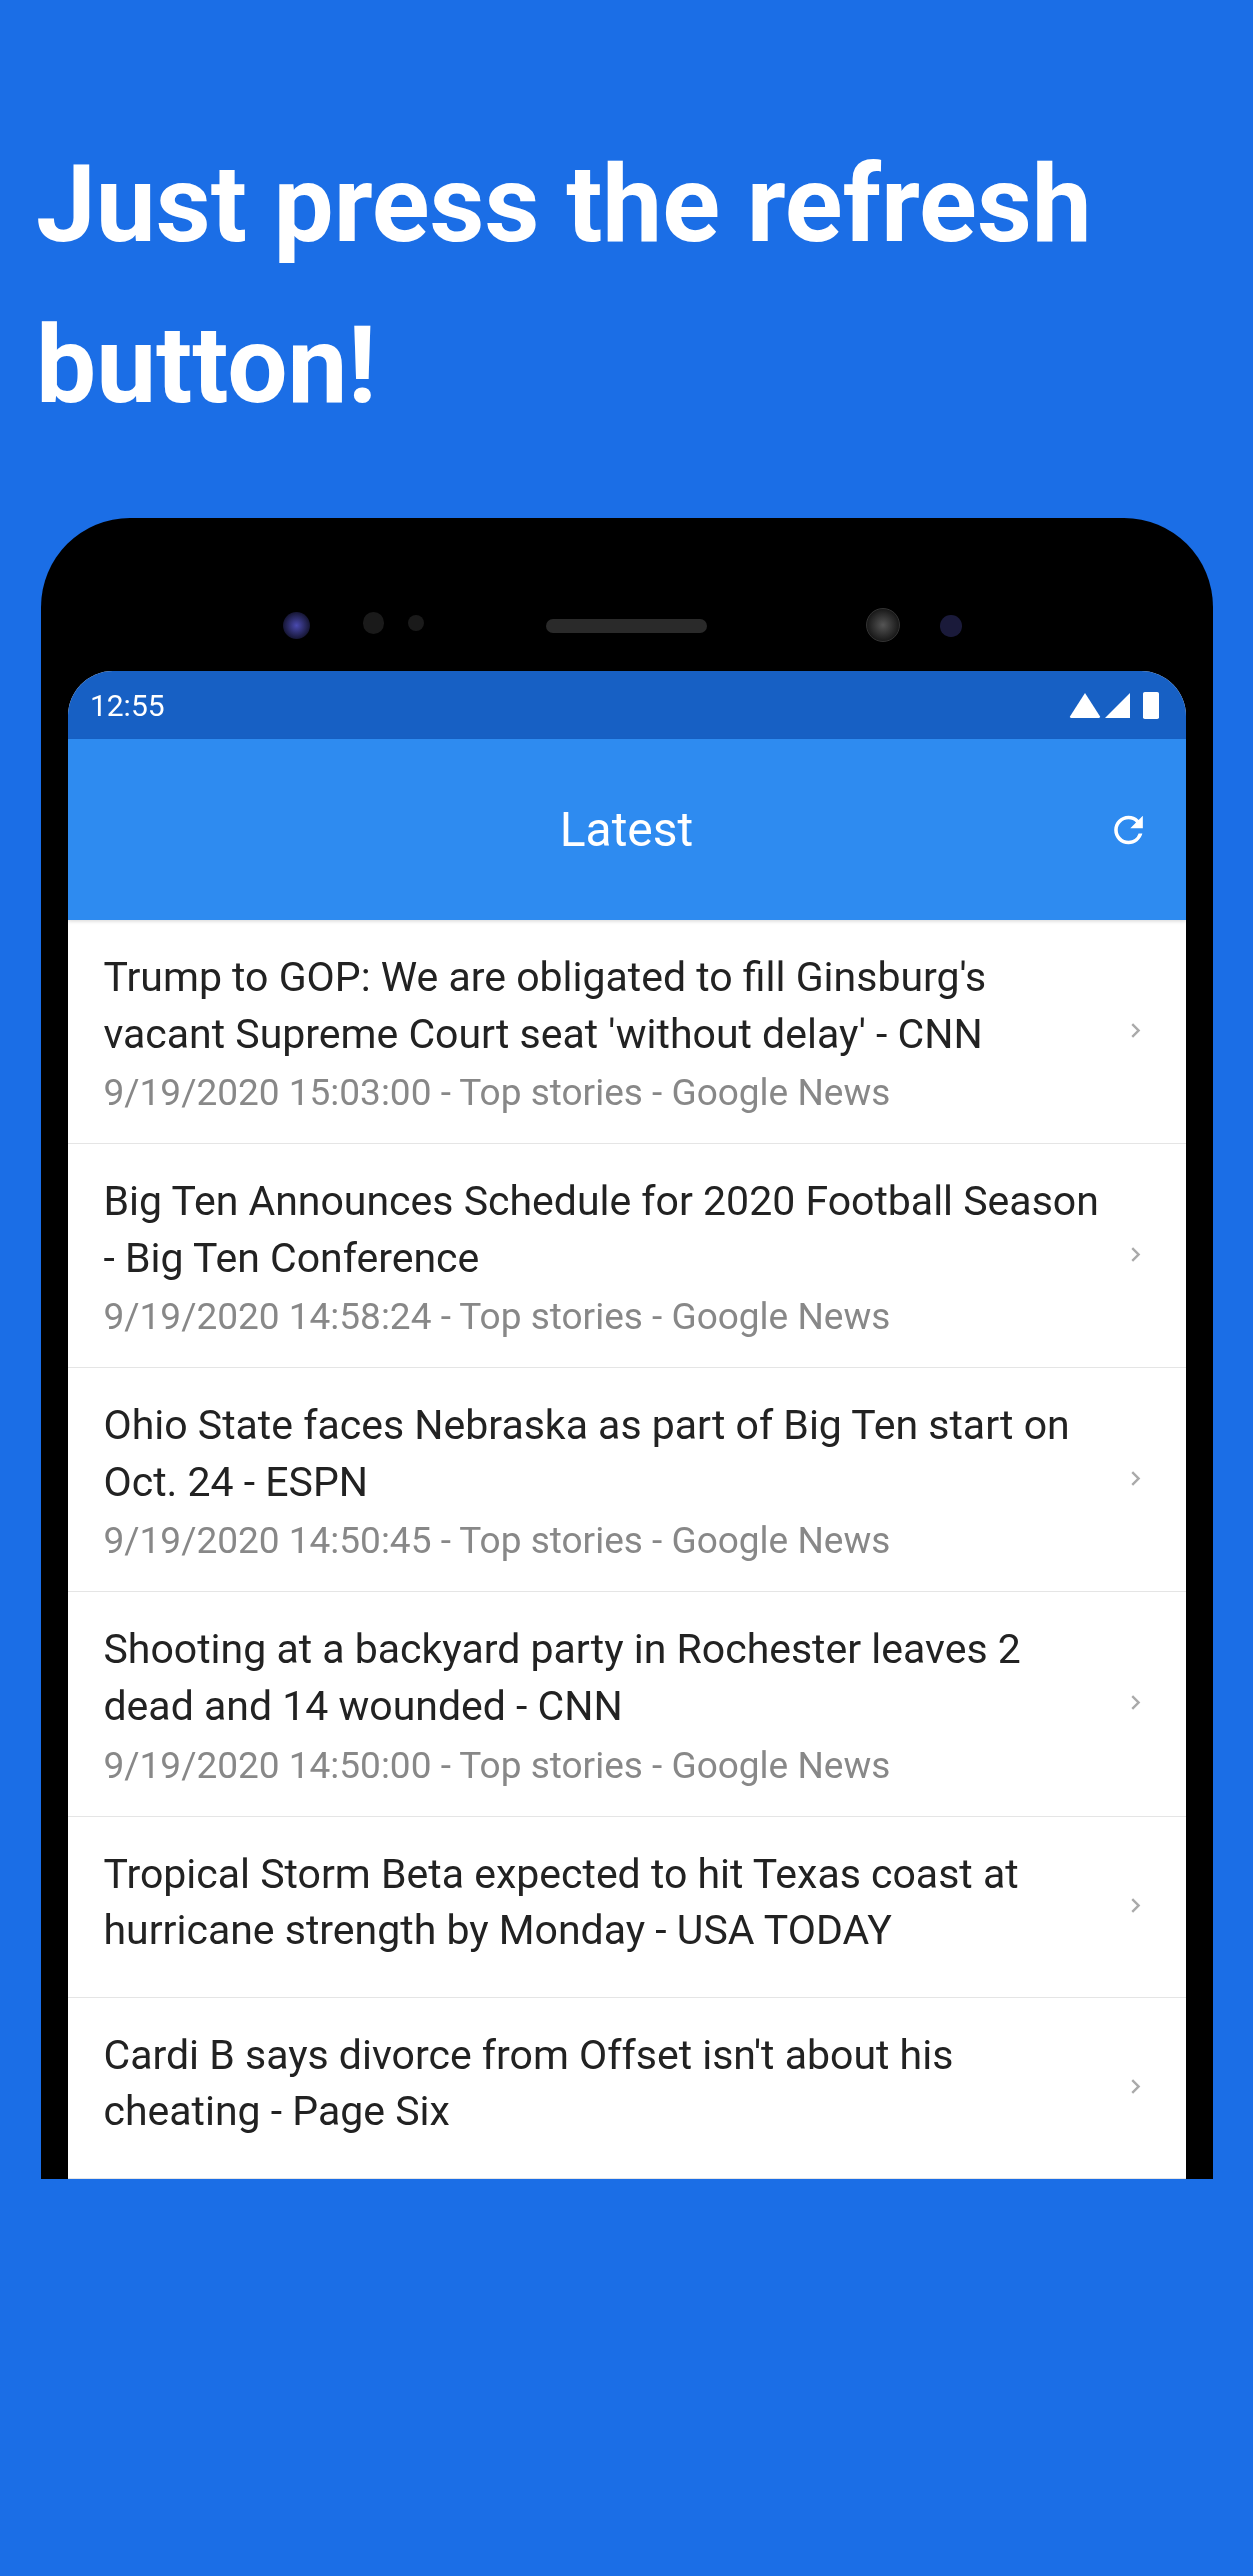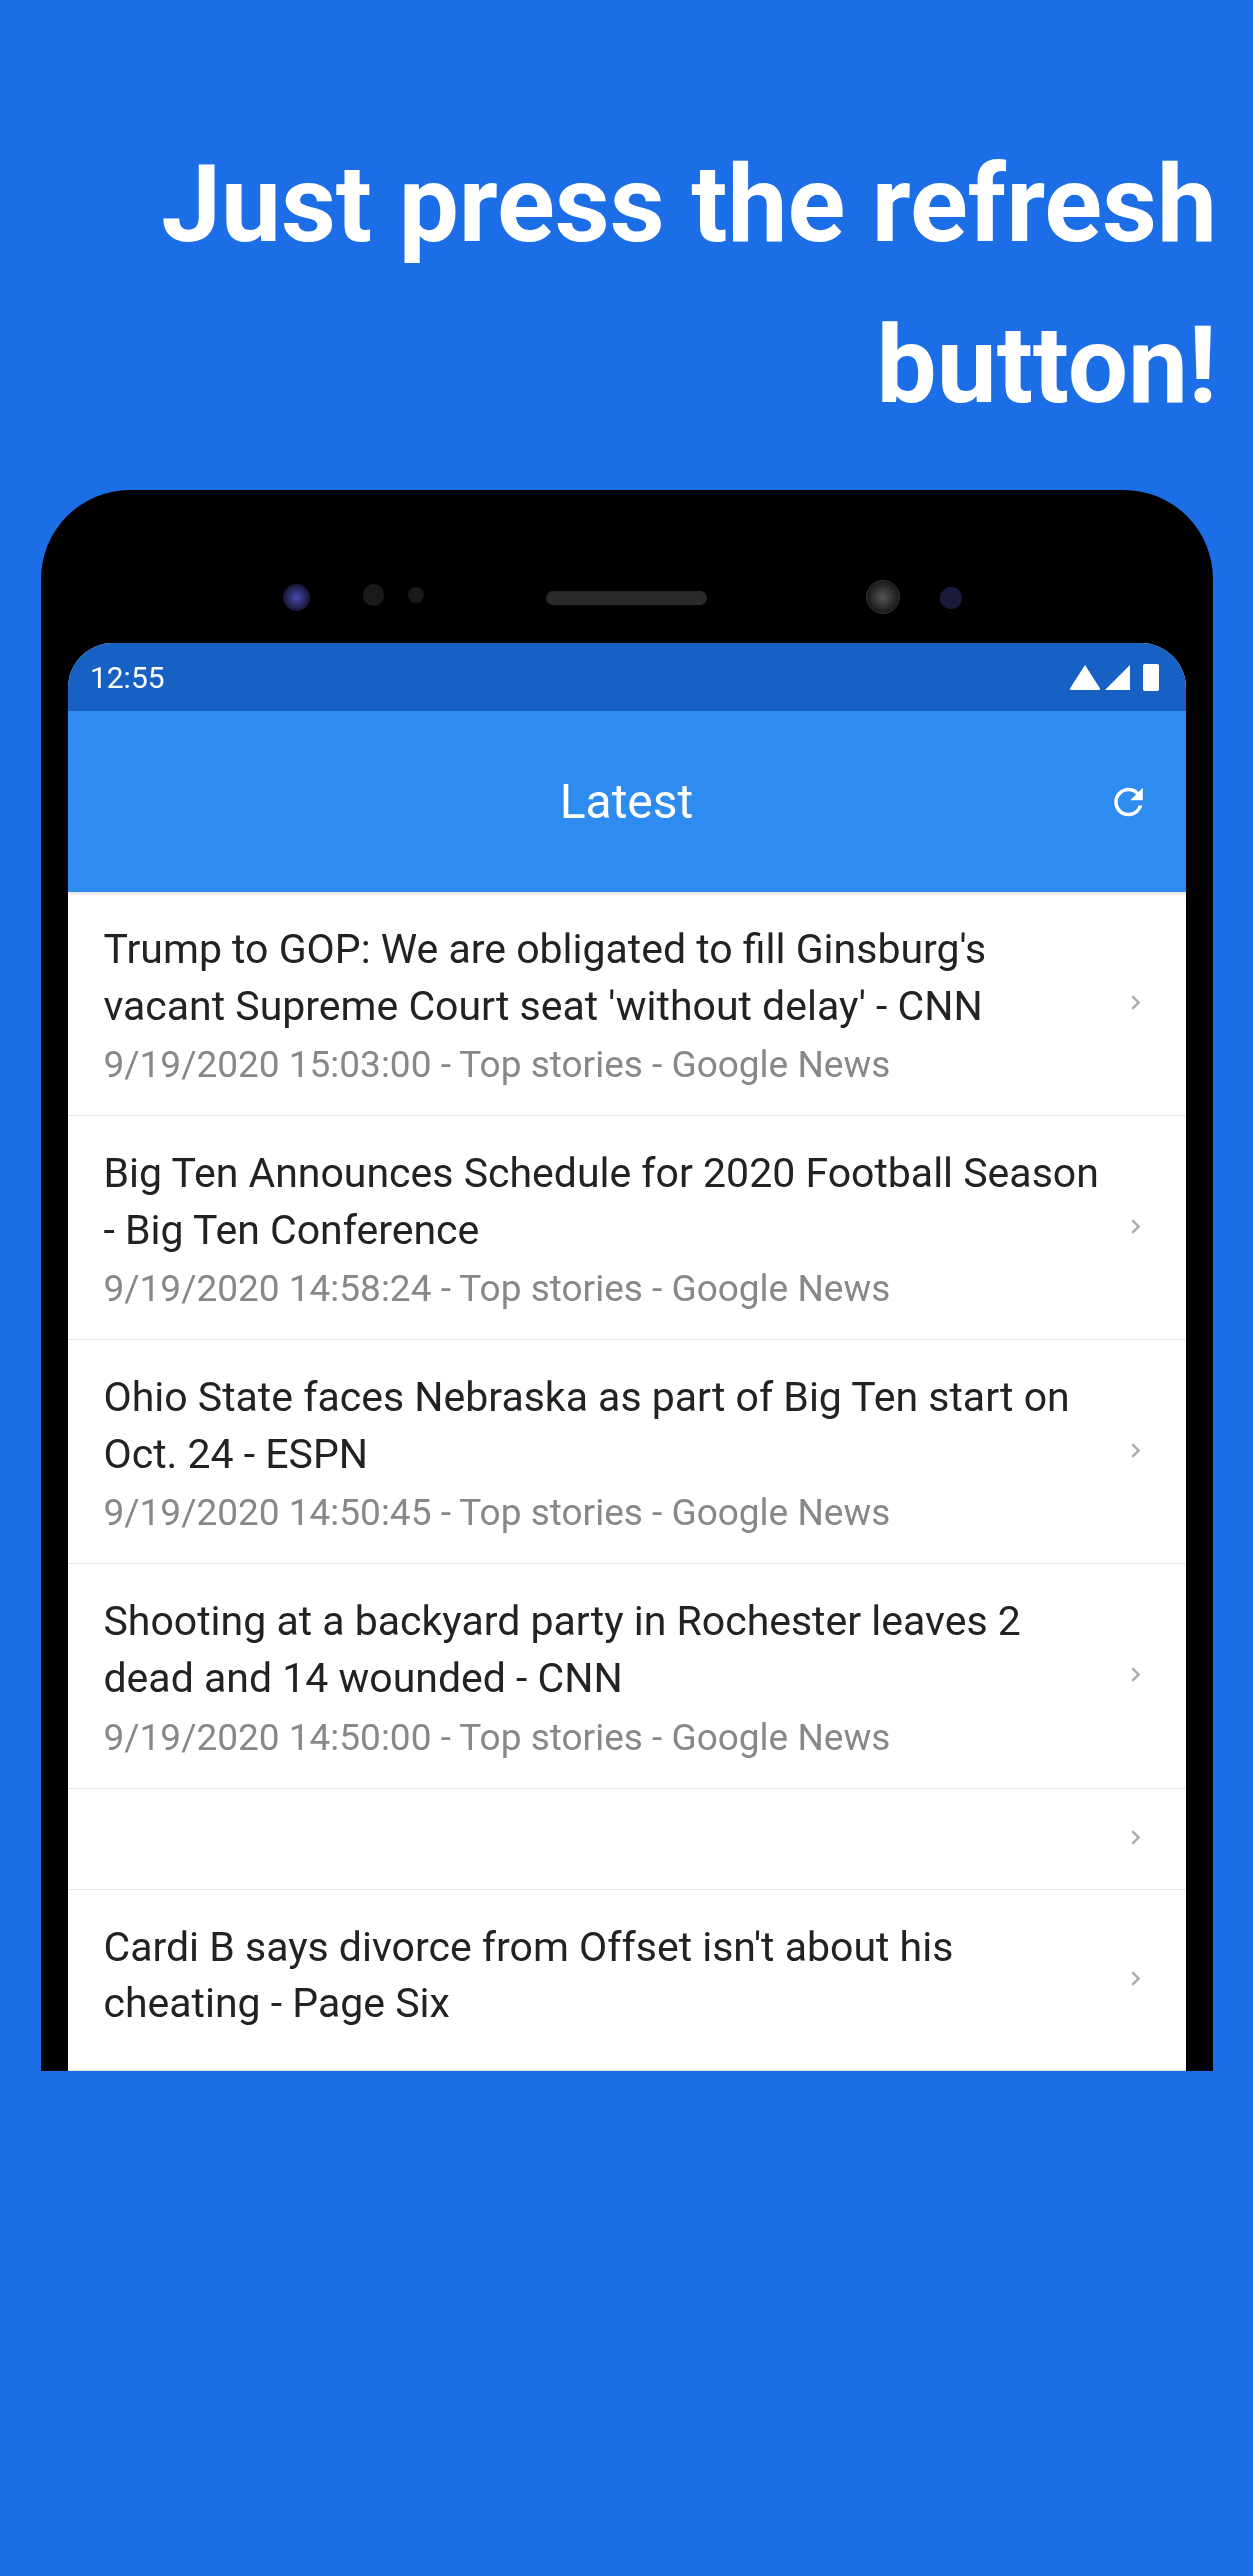--- a/index.html
+++ b/index.html
@@ -13,22 +13,22 @@
       background: #1b6ee6;
       width: 1253px;
       height: 2576px;
       overflow: hidden;
     }
     
     .promo-text {
       color: white;
       font-size: 107px;
       font-weight: 700;
-      text-align: right;
-      padding: 125px 36px 44px 36px;
+      text-align: left;
+      padding: 125px 36px 72px 36px;
       line-height: 1.5;
     }
     
     .phone-frame {
       width: 1172px;
       margin: 0 auto;
       background: #000;
       border-radius: 89px 89px 0 0;
       padding: 27px 27px 0 27px;
       position: relative;
@@ -289,20 +289,21 @@
           </div>
           <div class="chevron">
             <svg viewBox="0 0 24 24">
                 <path d="M8.59 16.59L13.17 12 8.59 7.41 10 6l6 6-6 6-1.41-1.41z"></path>
               </svg>
           </div>
         </div>
 
         <div class="news-item">
           <div class="news-content">
+            <div class="news-headline">Tropical Storm Beta expected to hit Texas coast at hurricane strength by Monday - USA TODAY</div>
           </div>
           <div class="chevron">
             <svg viewBox="0 0 24 24">
                 <path d="M8.59 16.59L13.17 12 8.59 7.41 10 6l6 6-6 6-1.41-1.41z"></path>
               </svg>
           </div>
         </div>
 
         <div class="news-item">
           <div class="news-content">

